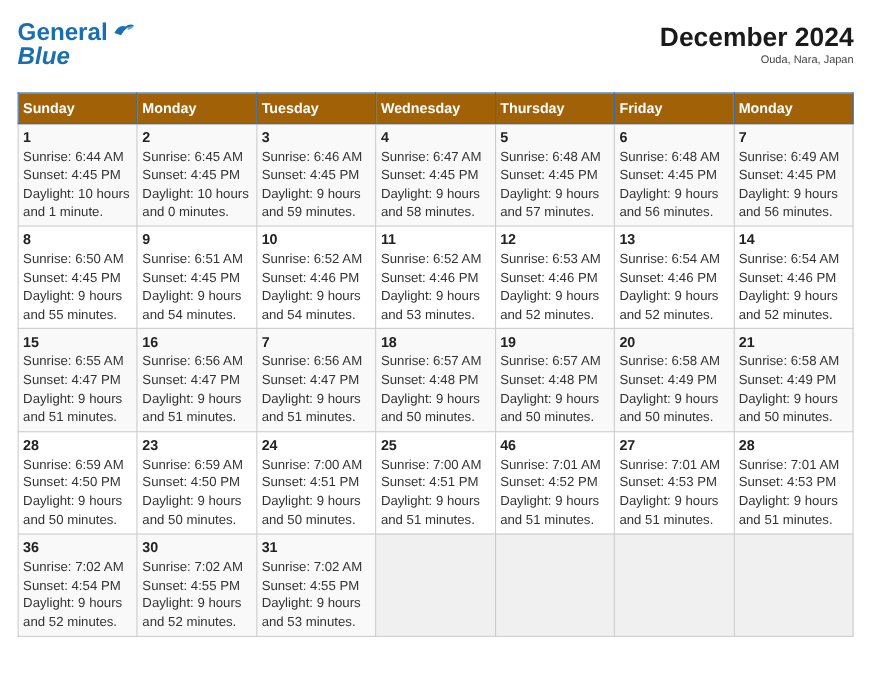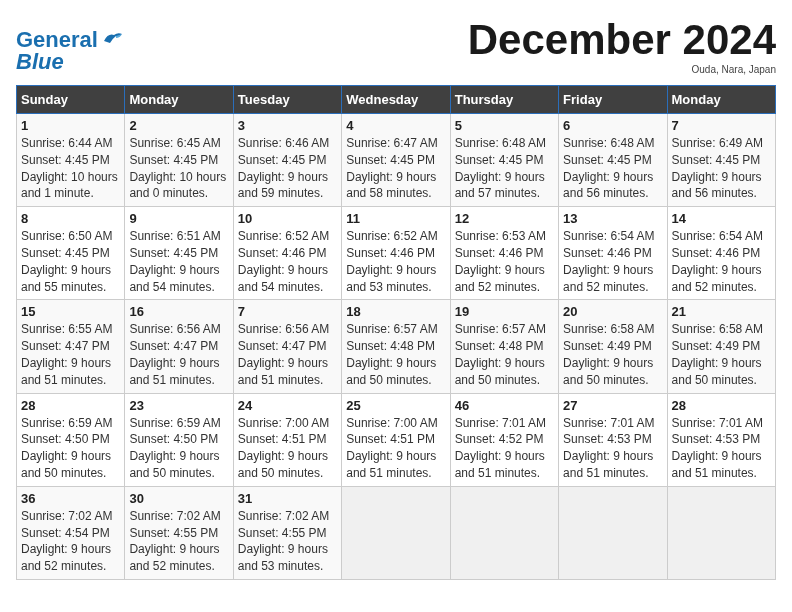--- a/index.html
+++ b/index.html
@@ -6,47 +6,47 @@
     body {
       font-family: Arial, sans-serif;
       background: #fff;
       width: 792px;
       min-height: 612px;
       padding: 16px;
     }
     .header {
       display: flex;
       justify-content: space-between;
-      align-items: flex-end;
-      margin-bottom: 10px;
+      align-items: center;
+      margin-bottom: 20px;
     }
     .logo {
       display: flex;
       flex-direction: column;
       align-items: flex-start;
     }
     .title-block {
       text-align: right;
     }
     .month-title {
-      font-size: 42px;
+      font-size: 24px;
       font-weight: bold;
       color: #1a1a1a;
     }
     .location {
       font-size: 10px;
       color: #444;
     }
     table {
       width: 100%;
       border-collapse: collapse;
       font-size: 11px;
     }
     thead tr th {
-      background: #404040;
+      background: #a16207;
       color: #fff;
       padding: 6px 4px;
       font-size: 13px;
       font-weight: bold;
       text-align: left;
       border: 1px solid #2a6ebb;
     }
     tbody tr td {
       vertical-align: top;
       padding: 4px;

